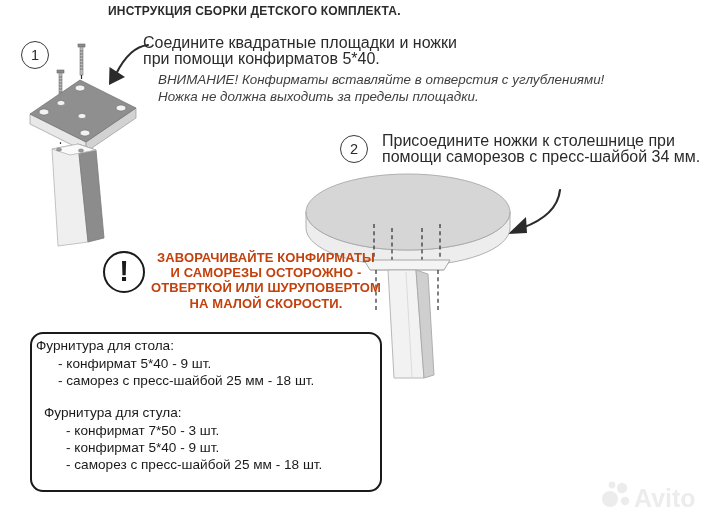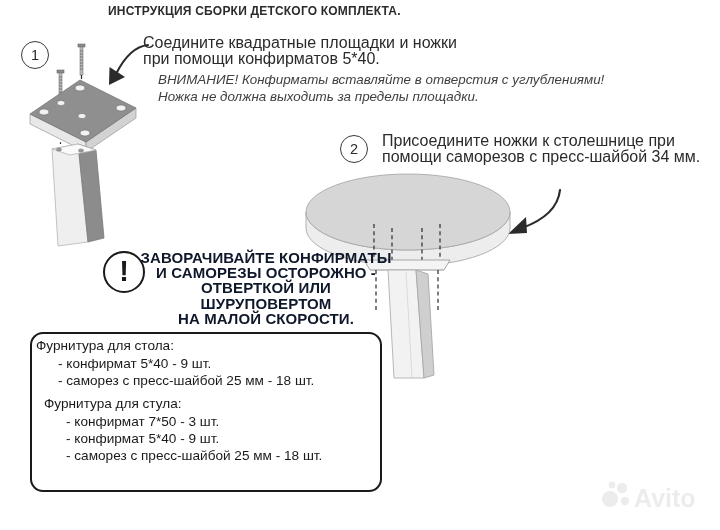--- a/index.html
+++ b/index.html
@@ -92,25 +92,25 @@
     line-height: 1;
     color: #1a1a1a;
     padding-bottom: 2px;
     box-sizing: border-box;
   }
   #caution-text {
     left: 140px;
     top: 250px;
     width: 252px;
     text-align: center;
-    font-size: 15px;
+    font-size: 13px;
     font-weight: 700;
     line-height: 15.2px;
     letter-spacing: 0.1px;
-    color: #0f172a;
+    color: #c2410c;
   }
 
   
   #parts-box {
     left: 30px;
     top: 332px;
     width: 352px;
     height: 160px;
     border: 2px solid #1a1a1a;
     border-radius: 13px;
@@ -122,21 +122,21 @@
     line-height: 17.6px;
     color: #1a1a1a;
   }
   .parts-item {
     font-size: 13.6px;
     line-height: 17.4px;
     color: #1a1a1a;
     padding-left: 22px;
   }
   #parts-table-group { left: 36px; top: 337px; width: 345px; }
-  #parts-chair-group { left: 44px; top: 395px; width: 340px; }
+  #parts-chair-group { left: 44px; top: 404px; width: 340px; }
 
   
   svg { display: block; overflow: visible; }
 
   
   #avito-watermark {
     left: 600px;
     top: 478px;
     width: 106px;
     height: 36px;

